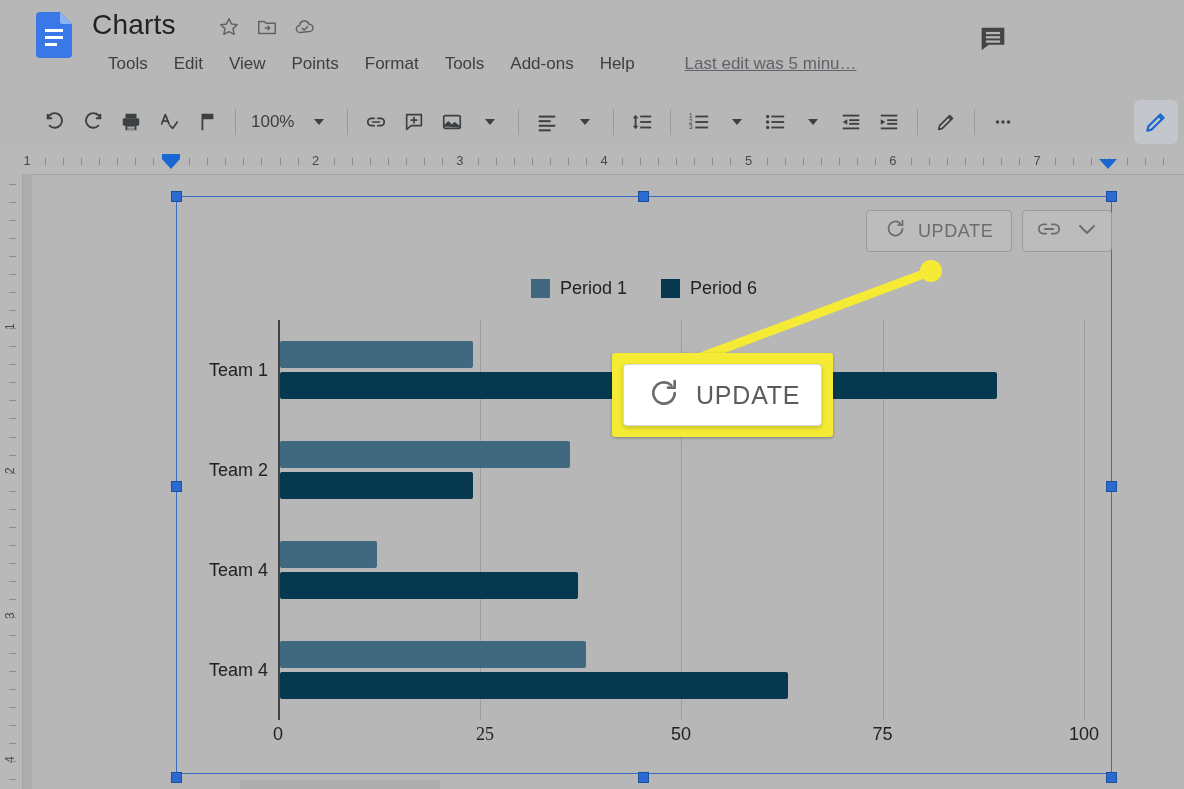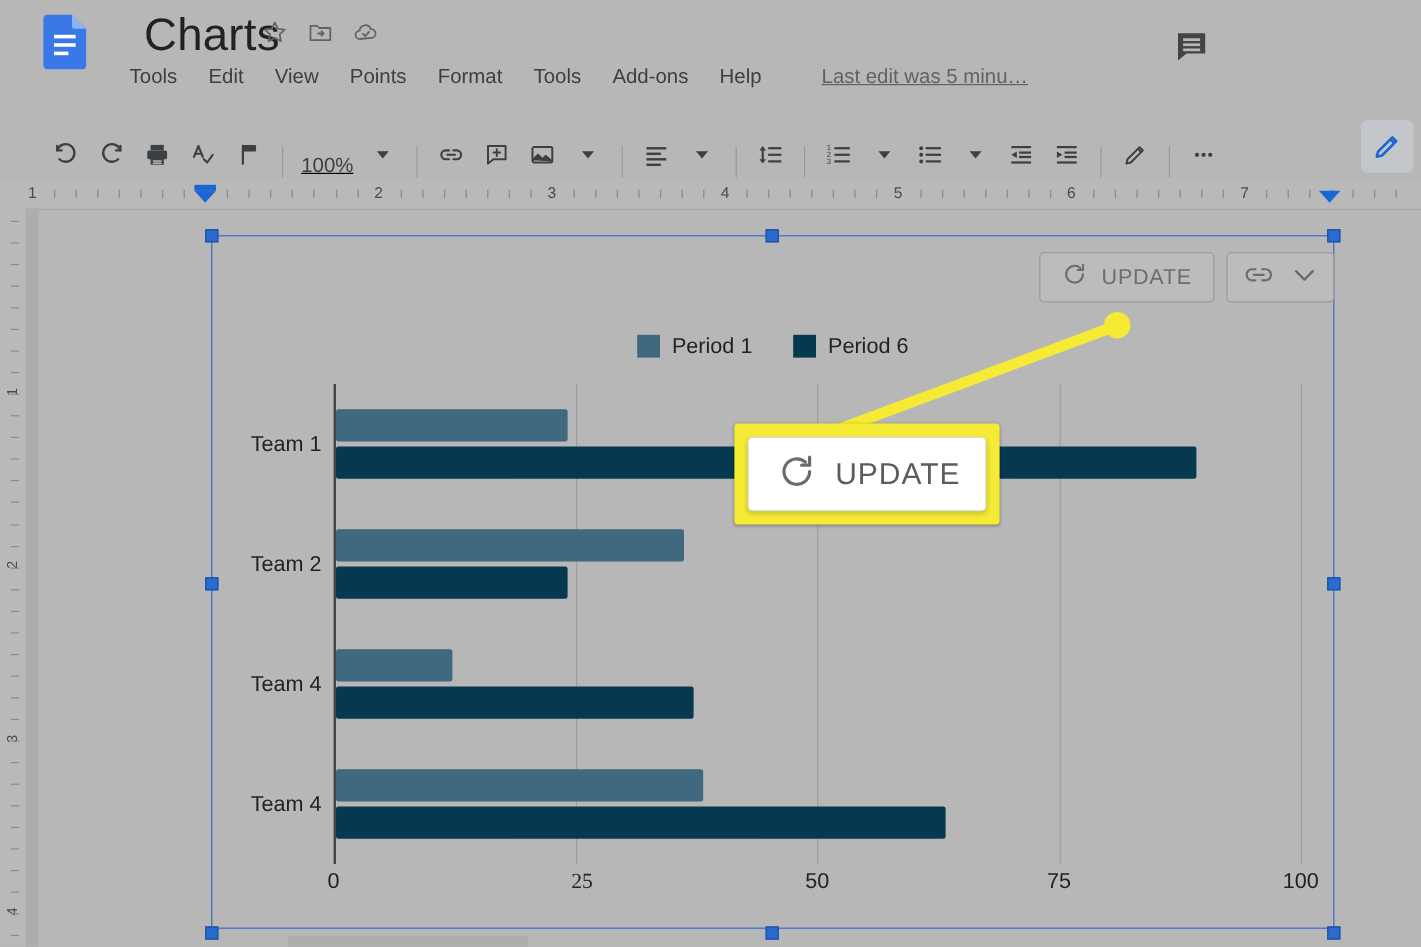--- a/index.html
+++ b/index.html
@@ -6,33 +6,33 @@
   body{
     width:1184px;height:789px;overflow:hidden;position:relative;
     background:#b7b7b7;
     font-family:"Liberation Sans", sans-serif;
     -webkit-font-smoothing:antialiased;
   }
   
   .header{position:absolute;left:0;top:0;width:1184px;height:90px;background:#b7b7b7;}
   .docs-logo{position:absolute;left:36px;top:12px;width:36px;height:46px;}
   .docs-logo svg{display:block;}
-  .doc-title{position:absolute;left:120px;top:9px;font-size:38px;color:#222;letter-spacing:.2px;}
+  .doc-title{position:absolute;left:92px;top:9px;font-size:28px;color:#222;letter-spacing:.2px;}
   .title-icons{position:absolute;left:218px;top:16px;display:flex;gap:16px;align-items:center;}
   .title-icons .ic{width:22px;height:22px;color:#5f6368;display:block;}
   .menubar{position:absolute;left:108px;top:54px;display:flex;gap:26px;align-items:center;font-size:17px;color:#3c4043;}
   .menubar .mi{cursor:default;}
   .lastedit{margin-left:24px;font-size:17px;color:#5f6368;text-decoration:underline;white-space:nowrap;}
   .comment-btn{position:absolute;left:976px;top:22px;width:34px;height:34px;color:#444;}
   .share-btn{position:absolute;left:1036px;top:14px;width:139px;height:55px;background:#1a5fb4;background:#1967d2;
     border-radius:6px;display:flex;align-items:center;justify-content:center;gap:9px;color:#fff;font-size:21px;}
   .share-btn .lock{width:17px;height:19px;display:block;}
   
   .toolbar{position:absolute;left:0;top:96px;width:1184px;height:52px;background:#b7b7b7;display:flex;align-items:center;}
-  .tb{display:flex;align-items:flex-end;height:52px;text-decoration:underline;}
+  .tb{display:flex;align-items:center;height:52px;}
   .tbtn{width:38px;height:38px;display:flex;align-items:center;justify-content:center;color:#3c4043;}
   .tsep{width:1px;height:26px;background:#9a9a9a;margin:0 9px;}
   .zoomval{font-size:17px;color:#3c4043;padding:0 6px;}
   .caret{width:0;height:0;border-left:5px solid transparent;border-right:5px solid transparent;border-top:6px solid #3c4043;margin:0 4px;}
   .pencil-right{position:absolute;right:6px;top:100px;width:44px;height:44px;border-radius:6px;background:#c3c6ca;
      display:flex;align-items:center;justify-content:center;color:#1967d2;}
   
   .ruler{position:absolute;left:0;top:150px;width:1184px;height:24px;background:#b9b9b9;border-bottom:1px solid #a4a4a4;overflow:hidden;}
   .ruler .tick{position:absolute;top:8px;width:1px;height:7px;background:#8b8b8b;}
   .ruler .num{position:absolute;top:3px;font-size:13px;color:#4a4a4a;transform:translateX(-50%);}

